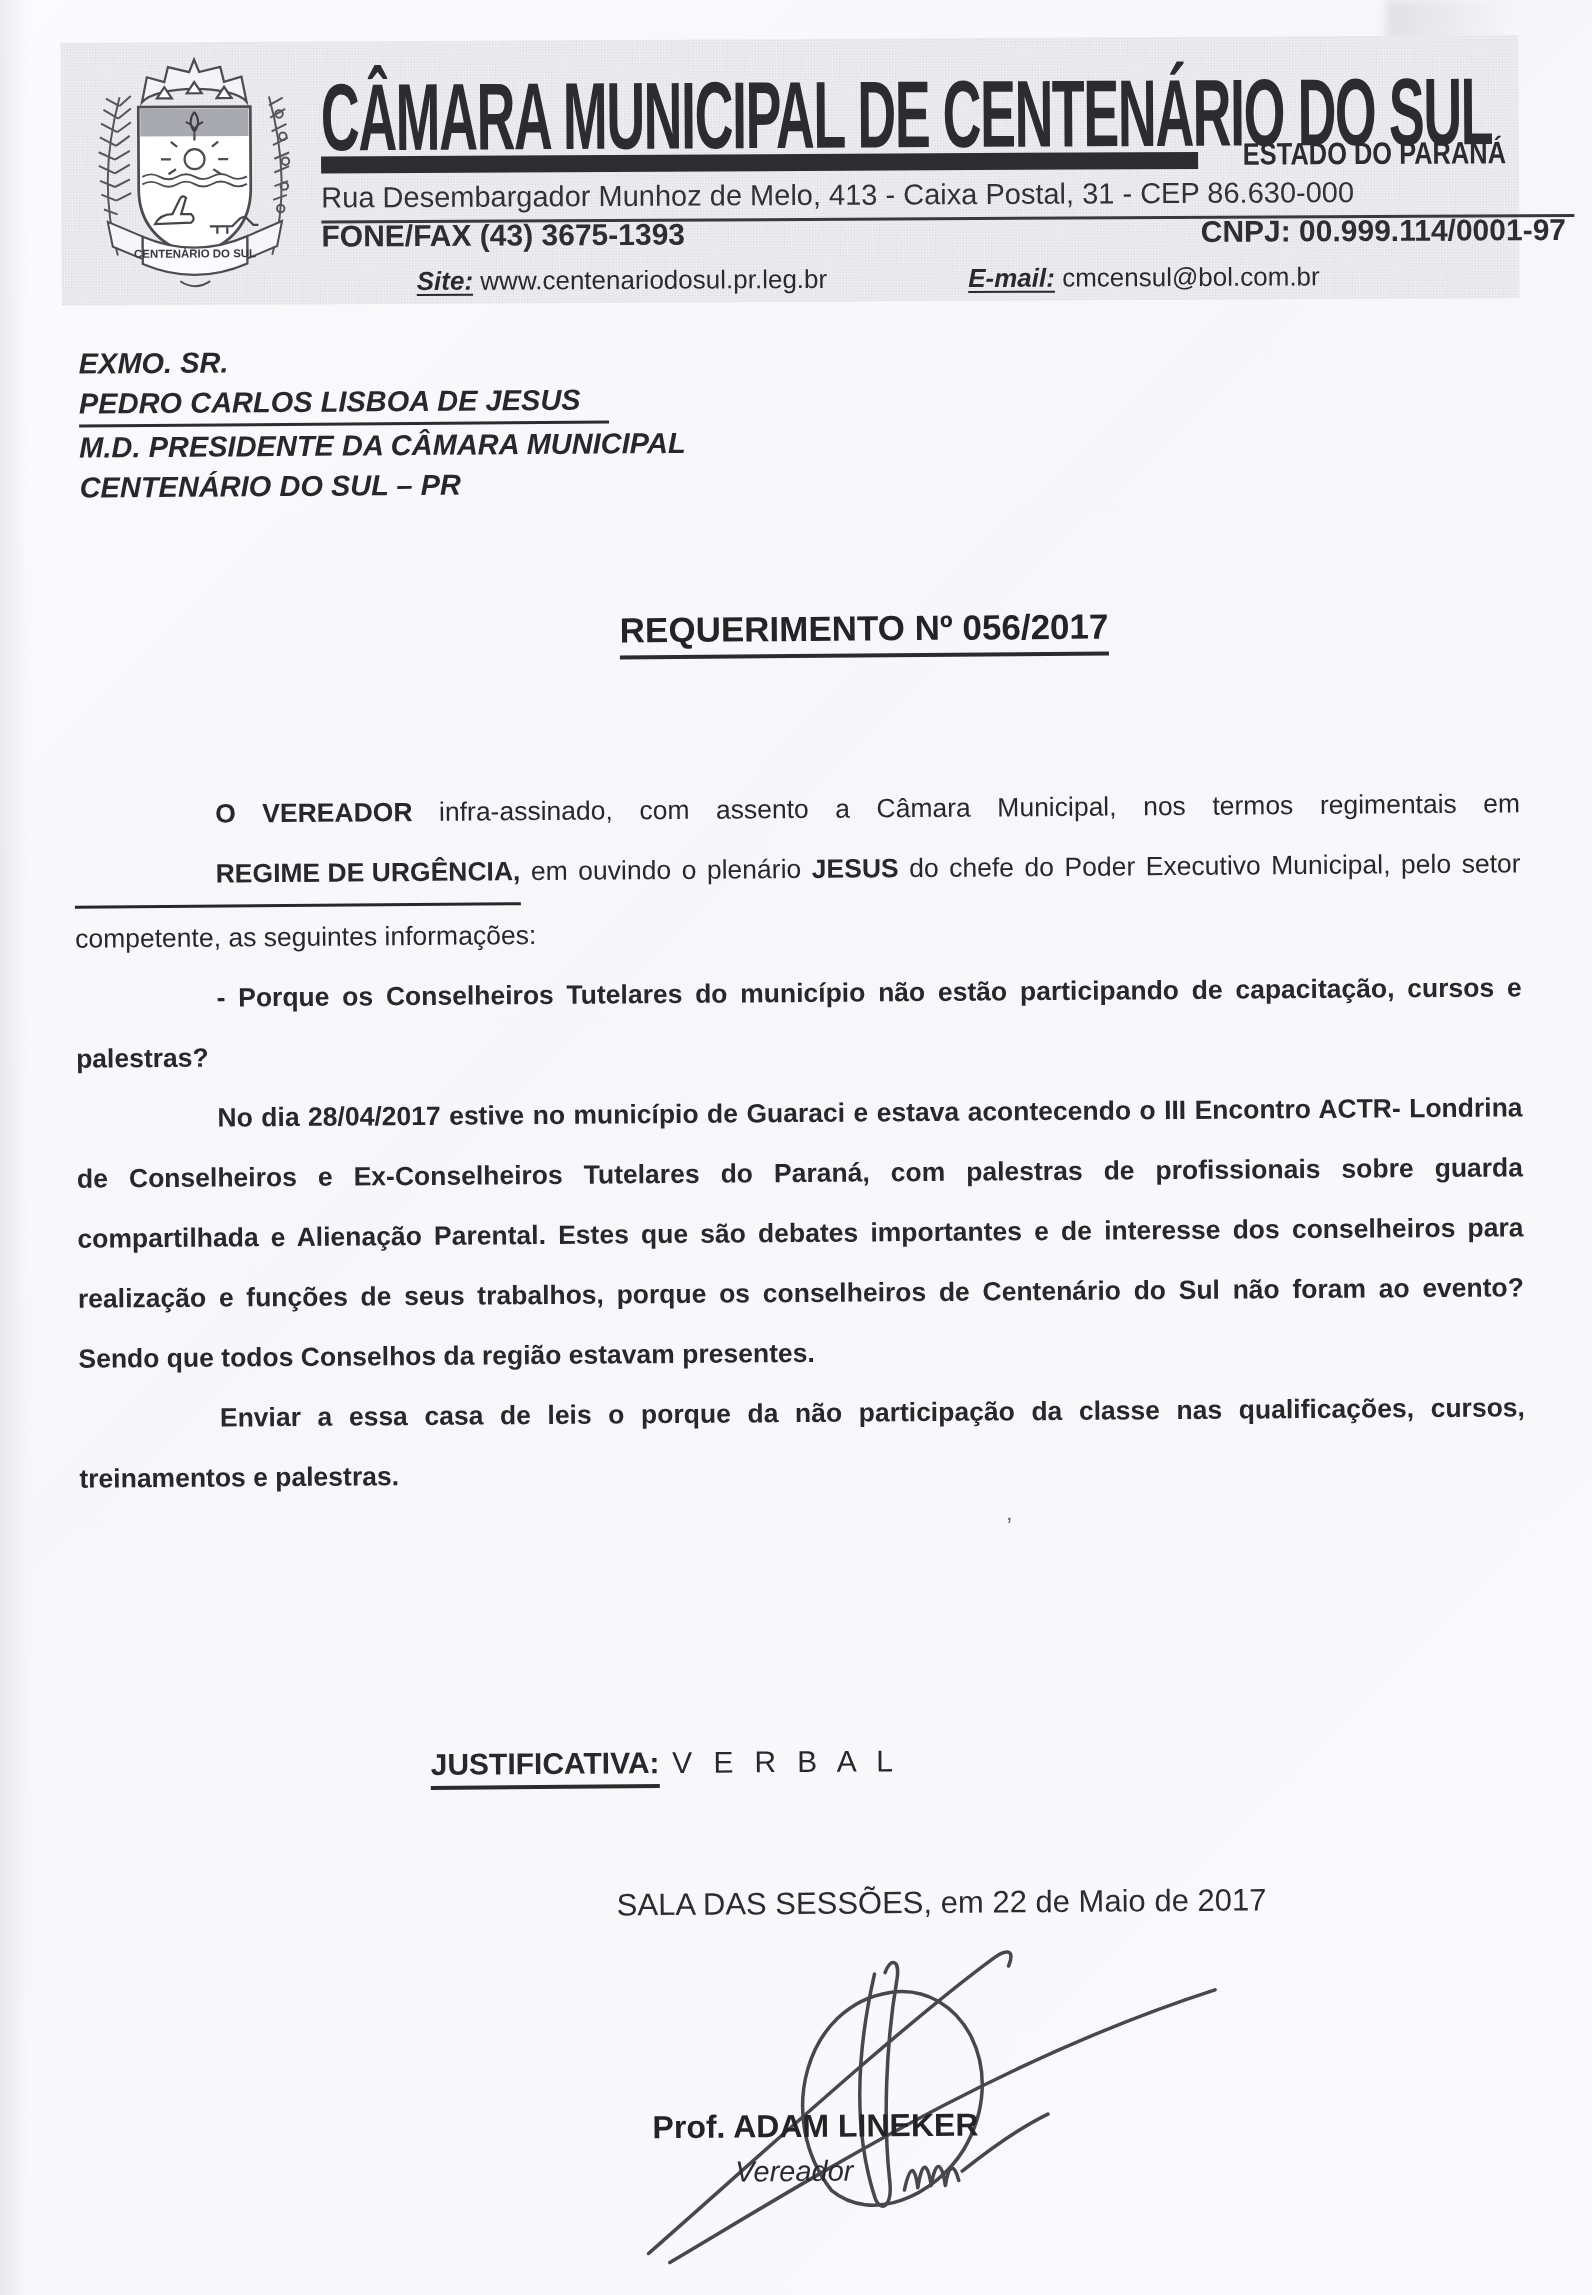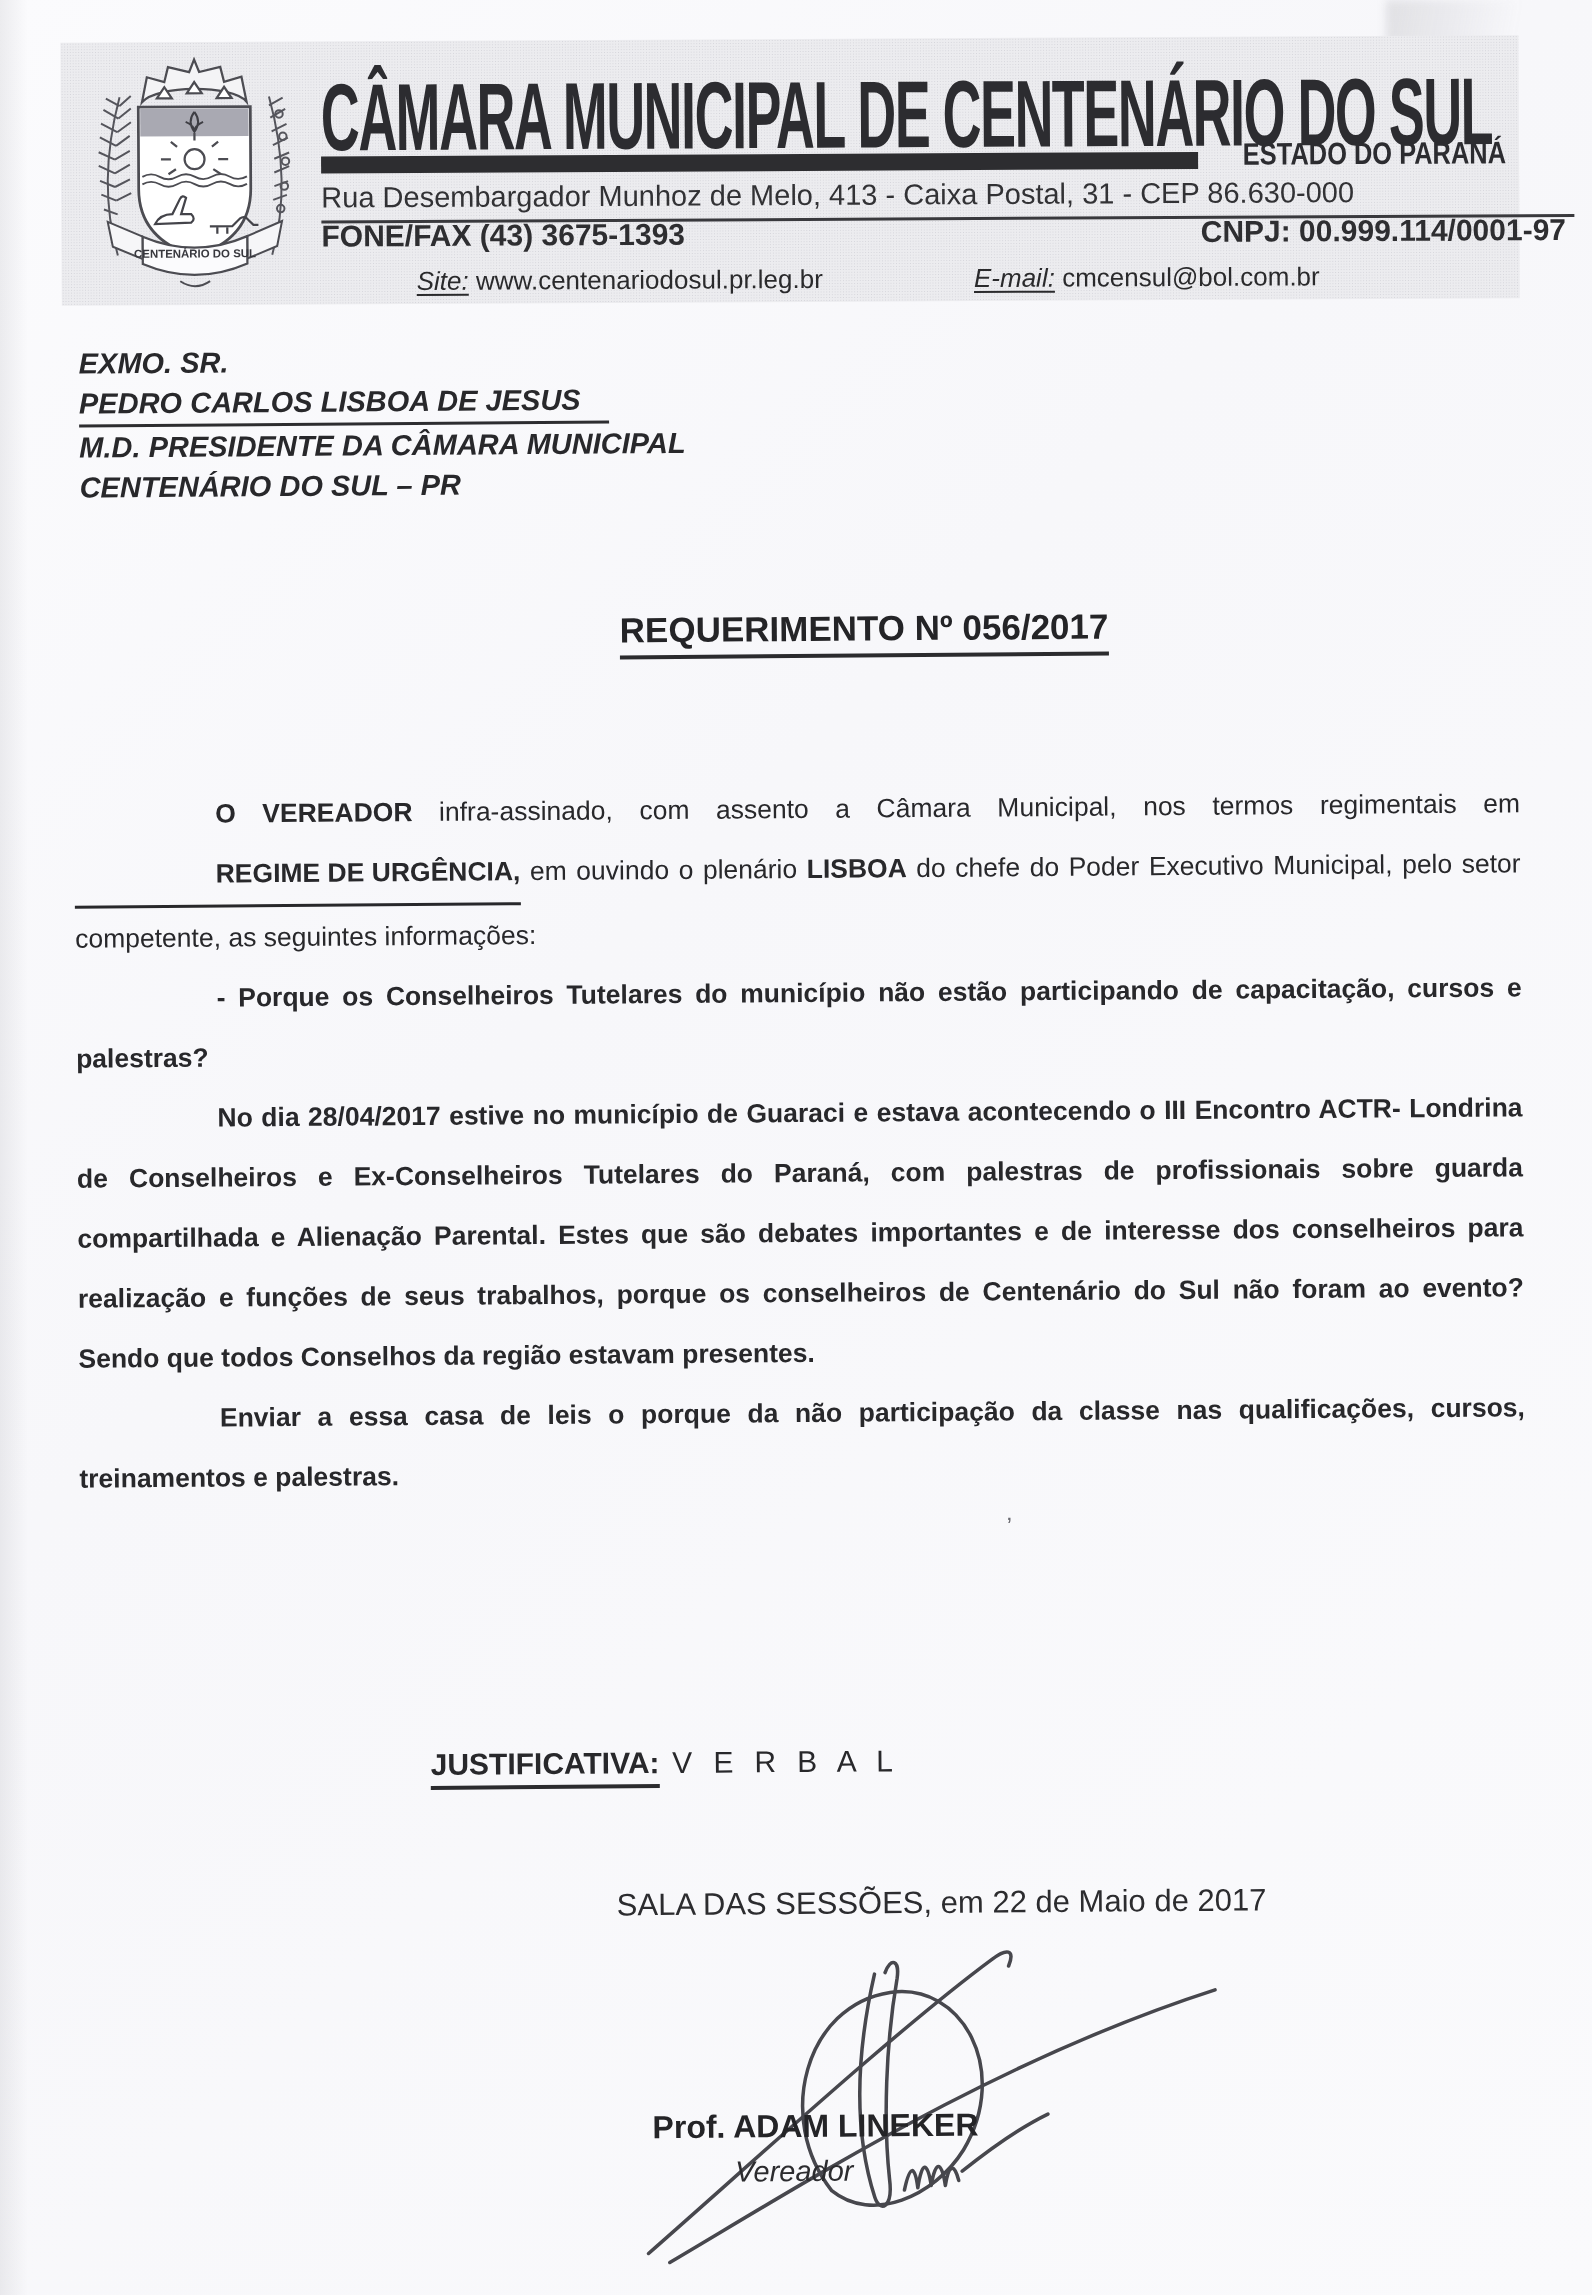--- a/index.html
+++ b/index.html
@@ -58,21 +58,21 @@
     display: flex; justify-content: space-between;
   }
   .phone { font-size: 30px; font-weight: bold; color: #2e2e31; }
   .cnpj  { font-size: 30px; font-weight: bold; color: #2e2e31; padding-right: 8.5px; }
   .site-email-row {
     position: absolute; left: 260px; top: 225px; width: 1253px;
     font-size: 26px; display: flex;
   }
   .site-group { margin-left: 95px; }
   .email-group { margin-left: auto; margin-right: 255px; }
-  .lh-label { font-weight: normal; font-style: italic; text-decoration: underline; text-decoration-thickness: 2.1px; text-underline-offset: 4.2px; }
+  .lh-label { font-weight: bold; font-style: italic; text-decoration: underline; text-decoration-thickness: 2.1px; text-underline-offset: 4.2px; }
 
   
   .addressee {
     position: absolute; left: 83px; top: 338px;
     font-size: 29px; font-weight: bold; font-style: italic;
     line-height: 40px; color: #28282b;
   }
   .addressee .underlined {
     display: inline-block; border-bottom: 3.5px solid #2d2d30;
     padding-right: 28px; padding-bottom: 1.4px;
@@ -214,21 +214,21 @@
     <div class="addressee">
       <div>EXMO. SR.</div>
       <div><span class="underlined">PEDRO CARLOS LISBOA DE JESUS</span></div>
       <div>M.D. PRESIDENTE DA CÂMARA MUNICIPAL</div>
       <div>CENTENÁRIO DO SUL – PR</div>
     </div>
 
     <div class="doc-title">REQUERIMENTO Nº 056/2017</div>
 
     <div class="doc-body">
-      <p><span class="b">O VEREADOR</span><span> infra-assinado, com assento a Câmara Municipal, nos termos regimentais em </span><span class="u-inline">REGIME DE URGÊNCIA,</span><span> em ouvindo o plenário </span><span class="b">LISBOA</span><span> do chefe do Poder Executivo Municipal, pelo setor competente, as seguintes informações:</span></p>
+      <p><span class="b">O VEREADOR</span><span> infra-assinado, com assento a Câmara Municipal, nos termos regimentais em </span><span class="u-inline">REGIME DE URGÊNCIA,</span><span> em ouvindo o plenário </span><span class="b">JESUS</span><span> do chefe do Poder Executivo Municipal, pelo setor competente, as seguintes informações:</span></p>
       <p class="bold-par">- Porque os Conselheiros Tutelares do município não estão participando de capacitação, cursos e palestras?</p>
       <p class="bold-par">No dia 28/04/2017 estive no município de Guaraci e estava acontecendo o III Encontro ACTR- Londrina de Conselheiros e Ex-Conselheiros Tutelares do Paraná, com palestras de profissionais  sobre guarda compartilhada e Alienação Parental. Estes que são debates importantes e de interesse dos conselheiros para realização e funções de seus trabalhos, porque os conselheiros de Centenário do Sul não foram ao evento?  Sendo que todos Conselhos da região estavam presentes.</p>
       <p class="bold-par">Enviar a essa casa de leis o porque da não participação da classe nas qualificações, cursos, treinamentos e palestras.</p>
     </div>
 
     <div class="speck">’</div>
 
     <div class="justification">
       <span class="label">JUSTIFICATIVA:</span><span class="value">V E R B A L</span>
     </div>

